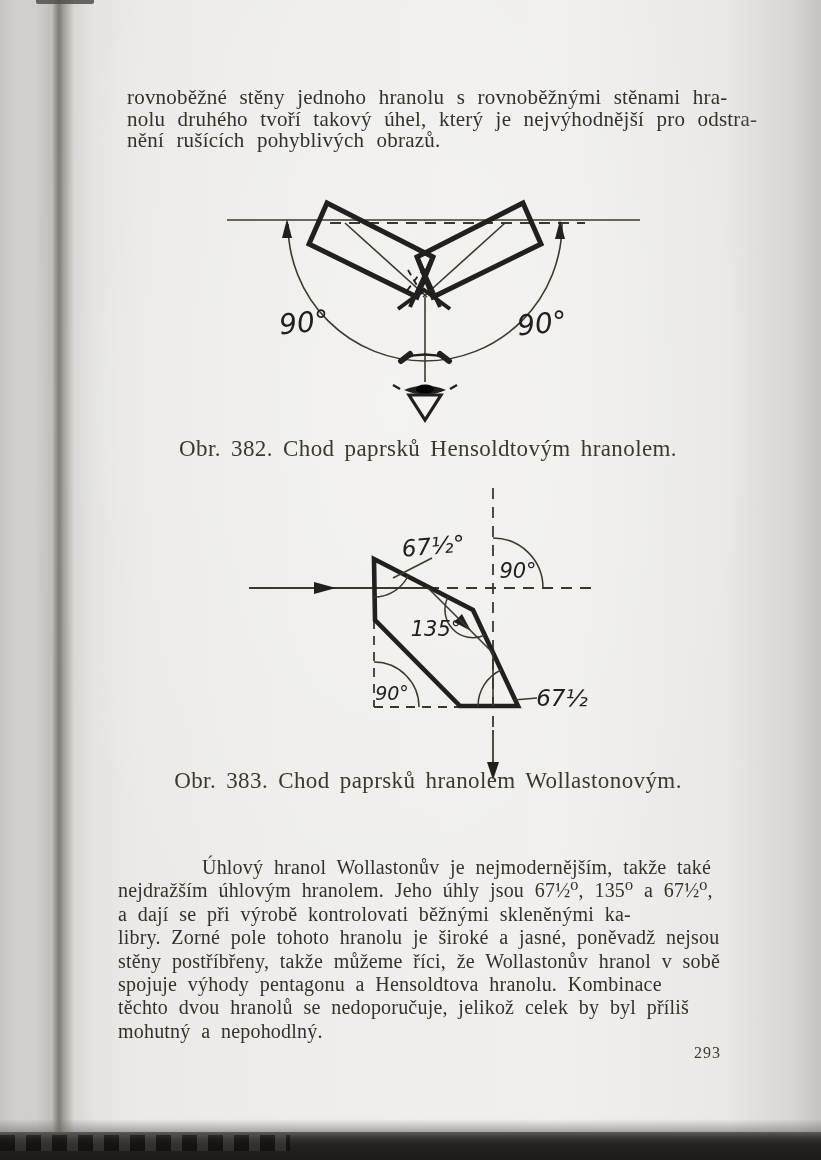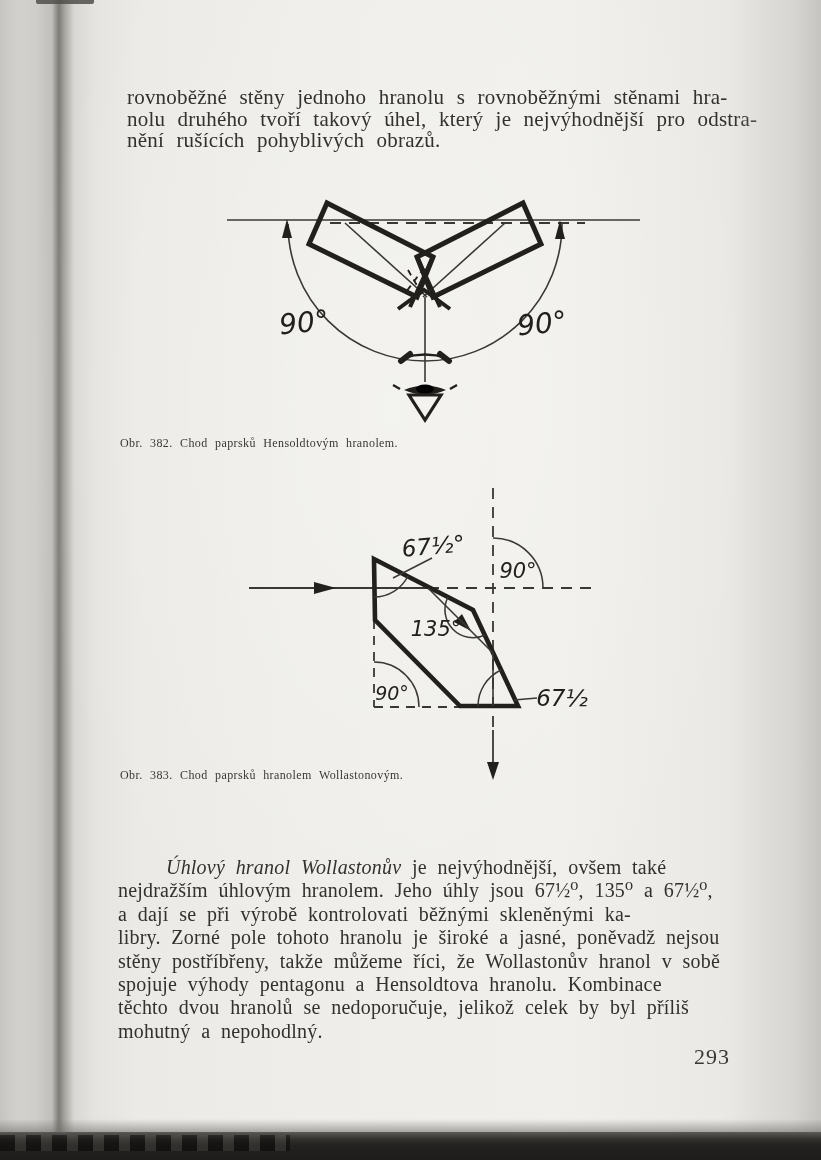--- a/index.html
+++ b/index.html
@@ -25,32 +25,32 @@
   .bottom-band{position:absolute;left:0;right:0;top:1132px;height:28px;
     background:linear-gradient(180deg,#5d5b57 0px,#33312d 7px,#242220 13px,#1e1c1a 28px);}
   .bottom-band .band-texture{position:absolute;left:0;top:3px;width:290px;height:16px;opacity:.8;
     background:repeating-linear-gradient(90deg, rgba(0,0,0,0.55) 0 15px, rgba(96,94,90,0.30) 15px 26px);}
 
   .para{position:absolute;color:#33312d;}
   .para .tline{white-space:nowrap;}
   #paragraph1{left:127px;top:87px;width:700px;font-size:21px;line-height:21.6px;word-spacing:7px;letter-spacing:0.2px;}
   #paragraph2{left:118px;top:856px;width:705px;font-size:20px;line-height:23.4px;word-spacing:5.5px;letter-spacing:0.2px;}
   #paragraph2 .first-line{padding-left:48px;white-space:nowrap;}
-  .lead-italic{font-style:italic;}
+  .lead-italic{margin-left:36px;}
 
-  .caption{position:absolute;left:120px;width:616px;color:#3a3833;
-    font-size:12px;word-spacing:4px;letter-spacing:0.4px;}
+  .caption{position:absolute;left:120px;width:616px;text-align:center;color:#3a3833;
+    font-size:23px;word-spacing:4px;letter-spacing:0.4px;}
   #caption-382{top:436px;}
   #caption-383{top:768px;}
 
   .fig{position:absolute;}
   #figure-382{left:180px;top:188px;}
   #figure-383{left:240px;top:482px;}
 
-  .page-number{position:absolute;left:694px;top:1044px;font-size:22px;color:#3a3833;letter-spacing:1px;}
+  .page-number{position:absolute;left:694px;top:1044px;font-size:16px;color:#3a3833;letter-spacing:1px;}
 
   svg text.hand{font-family:"DejaVu Sans","Liberation Sans",sans-serif;font-style:italic;fill:#22201d;}
 </style>
 </head>
 <body>
 
 <div class="paper-bg"></div>
 <div class="top-edge"></div>
 
 <div class="para" id="paragraph1">
@@ -135,21 +135,21 @@
   <text class="hand" x="278" y="96" font-size="21" text-anchor="middle">90°</text>
   <text class="hand" x="196" y="154" font-size="21" text-anchor="middle">135°</text>
   <text class="hand" x="152" y="218" font-size="19" text-anchor="middle">90°</text>
   <text class="hand" x="322" y="224" font-size="23" text-anchor="middle">67½</text>
 </svg>
 
 <div class="caption" id="caption-383">Obr. 383. Chod paprsků hranolem Wollastonovým.</div>
 
 <div class="para" id="paragraph2">
   <div class="first-line">
-    <span class="lead-italic">Úhlový hranol Wollastonův</span><span> je nejvýhodnější, ovšem také</span>
+    <span class="lead-italic">Úhlový hranol Wollastonův</span><span> je nejmodernějším, takže také</span>
   </div>
   <div>
 
   <div class="tline">nejdražším úhlovým hranolem. Jeho úhly jsou 67½⁰, 135⁰ a 67½⁰,</div>
       <div class="tline">a dají se při výrobě kontrolovati běžnými skleněnými ka-</div>
       <div class="tline">libry. Zorné pole tohoto hranolu je široké a jasné, poněvadž nejsou</div>
       <div class="tline">stěny postříbřeny, takže můžeme říci, že Wollastonův hranol v sobě</div>
       <div class="tline">spojuje výhody pentagonu a Hensoldtova hranolu. Kombinace</div>
       <div class="tline">těchto dvou hranolů se nedoporučuje, jelikož celek by byl příliš</div>
       <div class="tline">mohutný a nepohodlný.</div>

